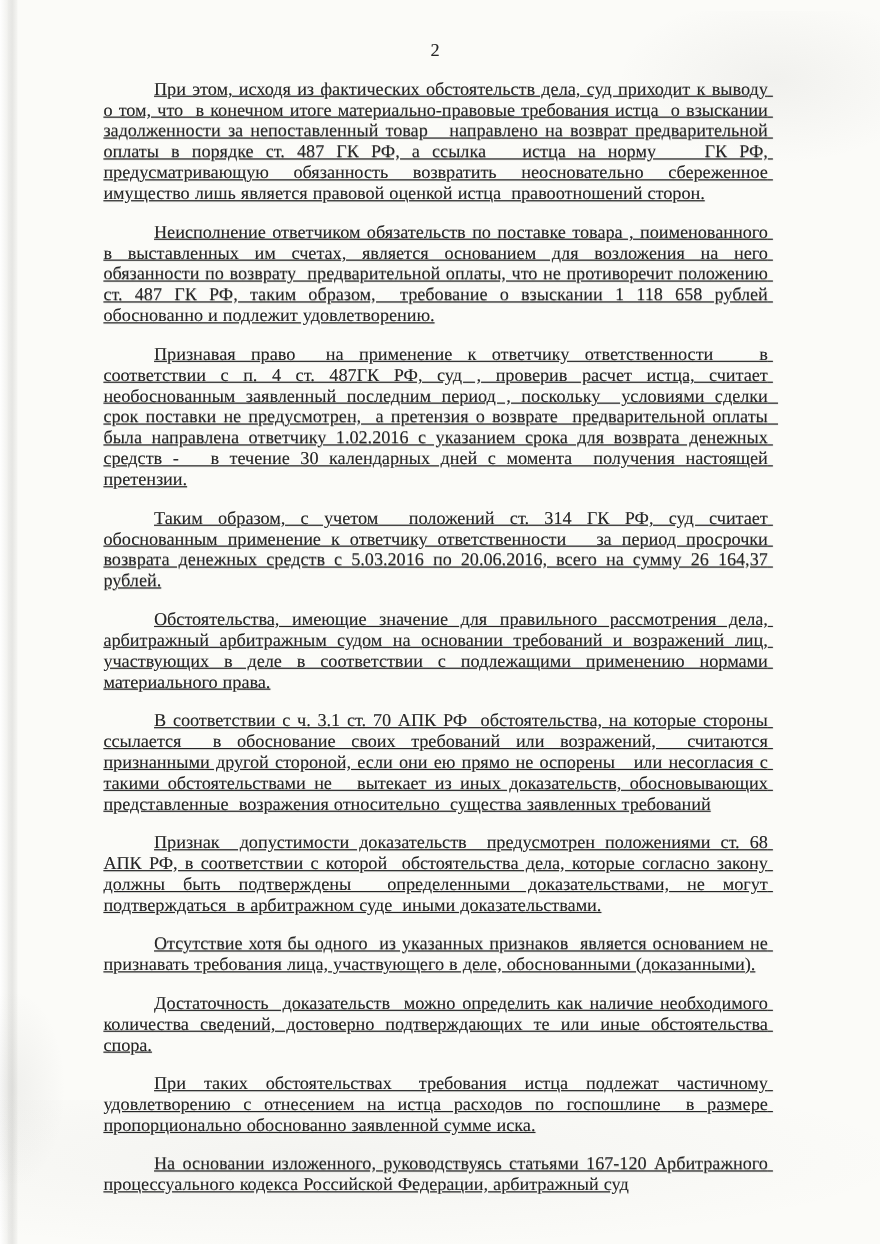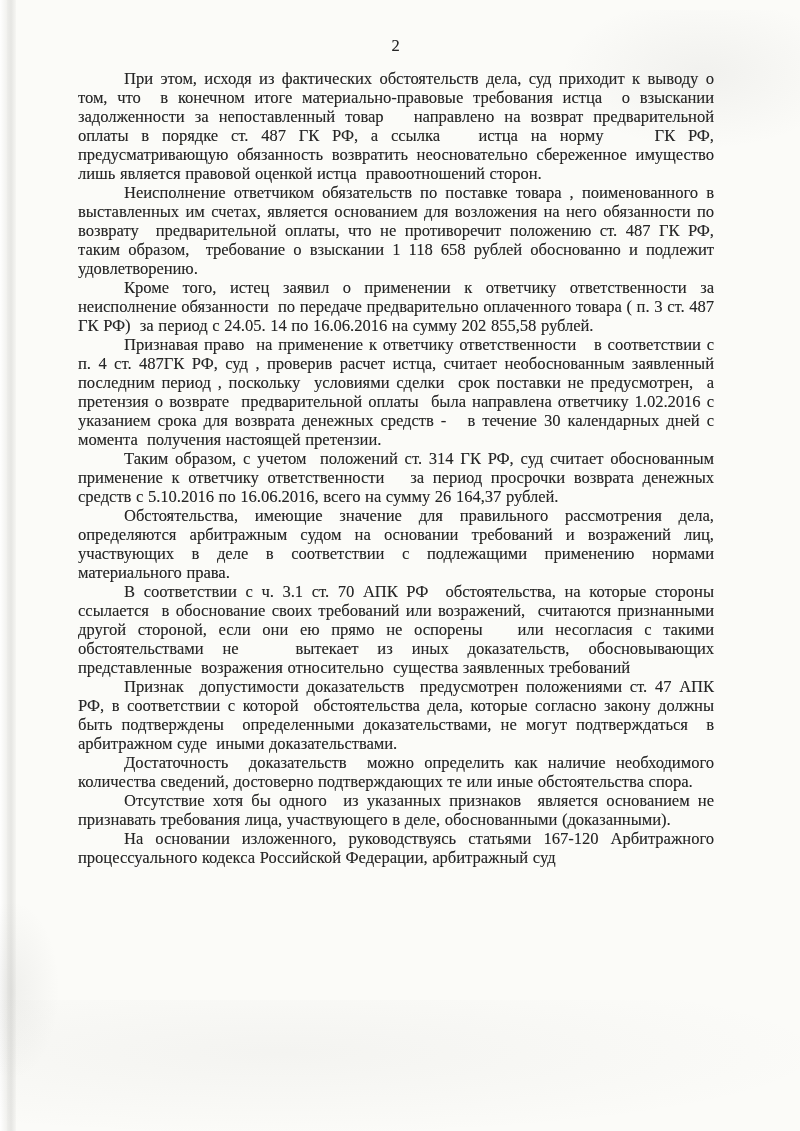--- a/index.html
+++ b/index.html
@@ -55,44 +55,45 @@
     font-size: 16.5px;
     line-height: 19px;
     text-shadow: 0.2px 0.2px 0.4px rgba(70,70,70,0.45);
   }
   .page-number {
     text-align: center;
     margin-bottom: 14px;
     letter-spacing: 1px;
   }
   .para {
-    margin: 0;
+    margin: 16px;
     text-align: justify;
     text-indent: 46px;
     white-space: pre-wrap;
     word-spacing: 0.5px;
+    text-decoration: underline;
   }
 </style>
 </head>
 <body>
 
 <div class="page">
   <div class="scan-edge-left2"></div>
   <div class="scan-edge-left"></div>
   <div class="blotch blotch-top-right"></div>
   <div class="blotch blotch-bottom"></div>
   <div class="blotch blotch-left-low"></div>
 
   <div class="content">
     <div class="page-number">2</div>
     <p class="para">При этом, исходя из фактических обстоятельств дела, суд приходит к выводу о том, что  в конечном итоге материально-правовые требования истца  о взыскании задолженности за непоставленный товар   направлено на возврат предварительной оплаты в порядке ст. 487 ГК РФ, а ссылка   истца на норму    ГК РФ, предусматривающую обязанность возвратить неосновательно сбереженное имущество лишь является правовой оценкой истца  правоотношений сторон.</p>
     <p class="para">Неисполнение ответчиком обязательств по поставке товара , поименованного в выставленных им счетах, является основанием для возложения на него обязанности по возврату  предварительной оплаты, что не противоречит положению ст. 487 ГК РФ, таким образом,  требование о взыскании 1 118 658 рублей обоснованно и подлежит удовлетворению.</p>
-    <p class="para">Кроме того, истец заявил о применении к ответчику ответственности за неисполнение обязанности  по передаче предварительно оплаченного товара ( п. 3 ст. 487 ГК РФ)  за период с 24.05. 14 по 16.06.2016 на сумму 202 855,58 рублей.</p>
     <p class="para">Признавая право  на применение к ответчику ответственности   в соответствии с п. 4 ст. 487ГК РФ, суд , проверив расчет истца, считает необоснованным заявленный последним период , поскольку  условиями сделки  срок поставки не предусмотрен,  а претензия о возврате  предварительной оплаты  была направлена ответчику 1.02.2016 с указанием срока для возврата денежных средств -   в течение 30 календарных дней с момента  получения настоящей претензии.</p>
-    <p class="para">Таким образом, с учетом  положений ст. 314 ГК РФ, суд считает обоснованным применение к ответчику ответственности   за период просрочки возврата денежных средств с 5.10.2016 по 16.06.2016, всего на сумму 26 164,37 рублей.</p>
-    <p class="para">Обстоятельства, имеющие значение для правильного рассмотрения дела, определяются арбитражным судом на основании требований и возражений лиц, участвующих в деле в соответствии с подлежащими применению нормами материального права.</p>
+    <p class="para">Таким образом, с учетом  положений ст. 314 ГК РФ, суд считает обоснованным применение к ответчику ответственности   за период просрочки возврата денежных средств с 5.03.2016 по 20.06.2016, всего на сумму 26 164,37 рублей.</p>
+    <p class="para">Обстоятельства, имеющие значение для правильного рассмотрения дела, арбитражный арбитражным судом на основании требований и возражений лиц, участвующих в деле в соответствии с подлежащими применению нормами материального права.</p>
     <p class="para">В соответствии с ч. 3.1 ст. 70 АПК РФ  обстоятельства, на которые стороны ссылается  в обоснование своих требований или возражений,  считаются признанными другой стороной, если они ею прямо не оспорены   или несогласия с такими обстоятельствами не   вытекает из иных доказательств, обосновывающих представленные  возражения относительно  существа заявленных требований</p>
-    <p class="para">Признак  допустимости доказательств  предусмотрен положениями ст. 47 АПК РФ, в соответствии с которой  обстоятельства дела, которые согласно закону должны быть подтверждены  определенными доказательствами, не могут подтверждаться  в арбитражном суде  иными доказательствами.</p>
+    <p class="para">Признак  допустимости доказательств  предусмотрен положениями ст. 68 АПК РФ, в соответствии с которой  обстоятельства дела, которые согласно закону должны быть подтверждены  определенными доказательствами, не могут подтверждаться  в арбитражном суде  иными доказательствами.</p>
+    <p class="para">Отсутствие хотя бы одного  из указанных признаков  является основанием не признавать требования лица, участвующего в деле, обоснованными (доказанными).</p>
     <p class="para">Достаточность  доказательств  можно определить как наличие необходимого количества сведений, достоверно подтверждающих те или иные обстоятельства спора.</p>
-    <p class="para">Отсутствие хотя бы одного  из указанных признаков  является основанием не признавать требования лица, участвующего в деле, обоснованными (доказанными).</p>
+    <p class="para">При  таких  обстоятельствах   требования  истца  подлежат  частичному удовлетворению с отнесением на истца расходов по госпошлине  в размере пропорционально обоснованно заявленной сумме иска.</p>
     <p class="para">На основании изложенного, руководствуясь статьями 167-120 Арбитражного процессуального кодекса Российской Федерации, арбитражный суд</p>
   </div>
 </div>
 
 </body></html>

